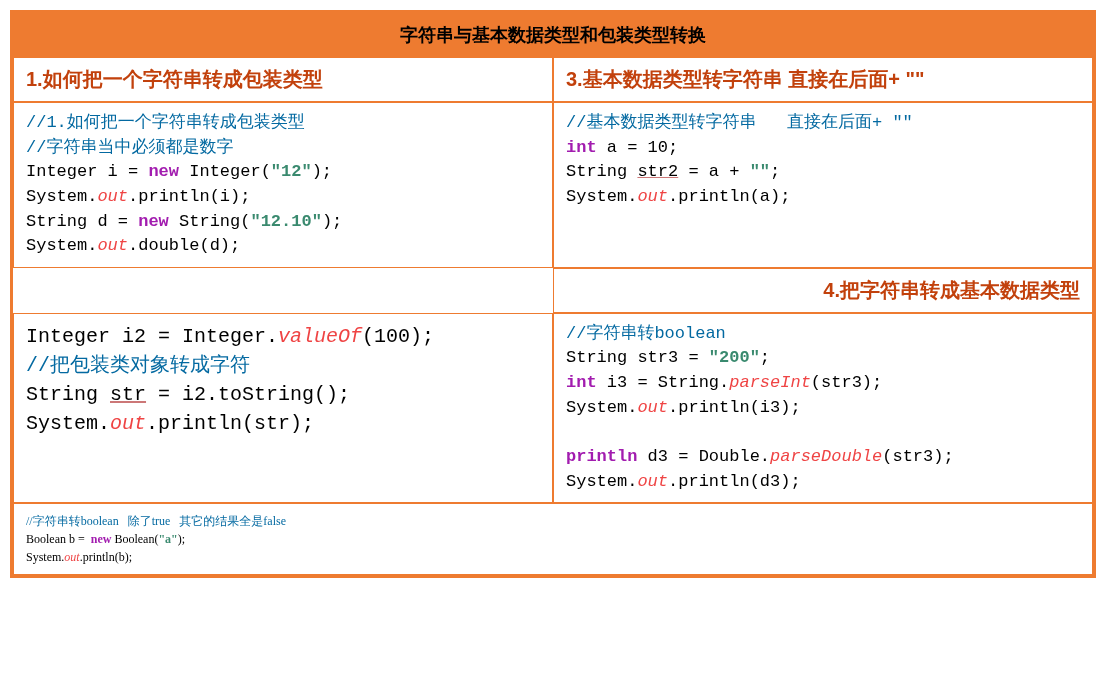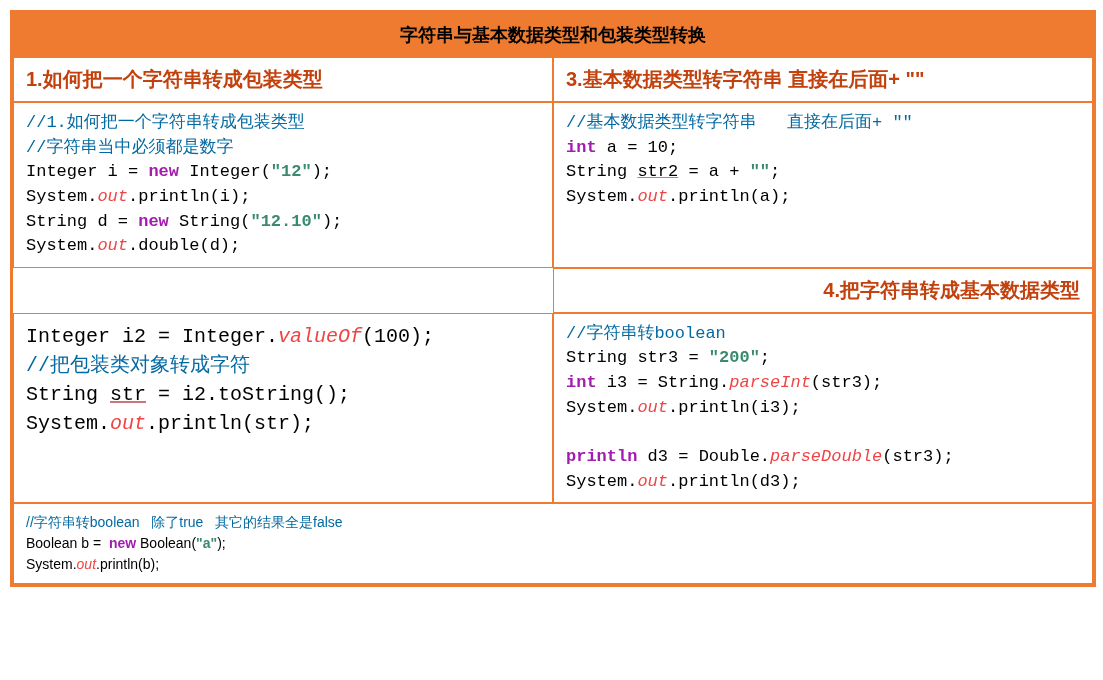--- a/index.html
+++ b/index.html
@@ -35,22 +35,22 @@
     color: #c2410c;
   }
   .code {
     font-family: Consolas, "Courier New", monospace;
     font-size: 17px;
     line-height: 1.45;
     white-space: pre;
     color: #000;
   }
   .code-sm {
-    font-family: Liberation Sans, sans-serif;
-    font-size: 14px;
+    font-family: Liberation Serif, serif;
+    font-size: 12px;
     line-height: 1.5;
     white-space: pre;
     color: #000;
   }
   .code-lg {
     font-family: Consolas, "Courier New", monospace;
     font-size: 20px;
     line-height: 1.45;
     white-space: pre;
     color: #000;

